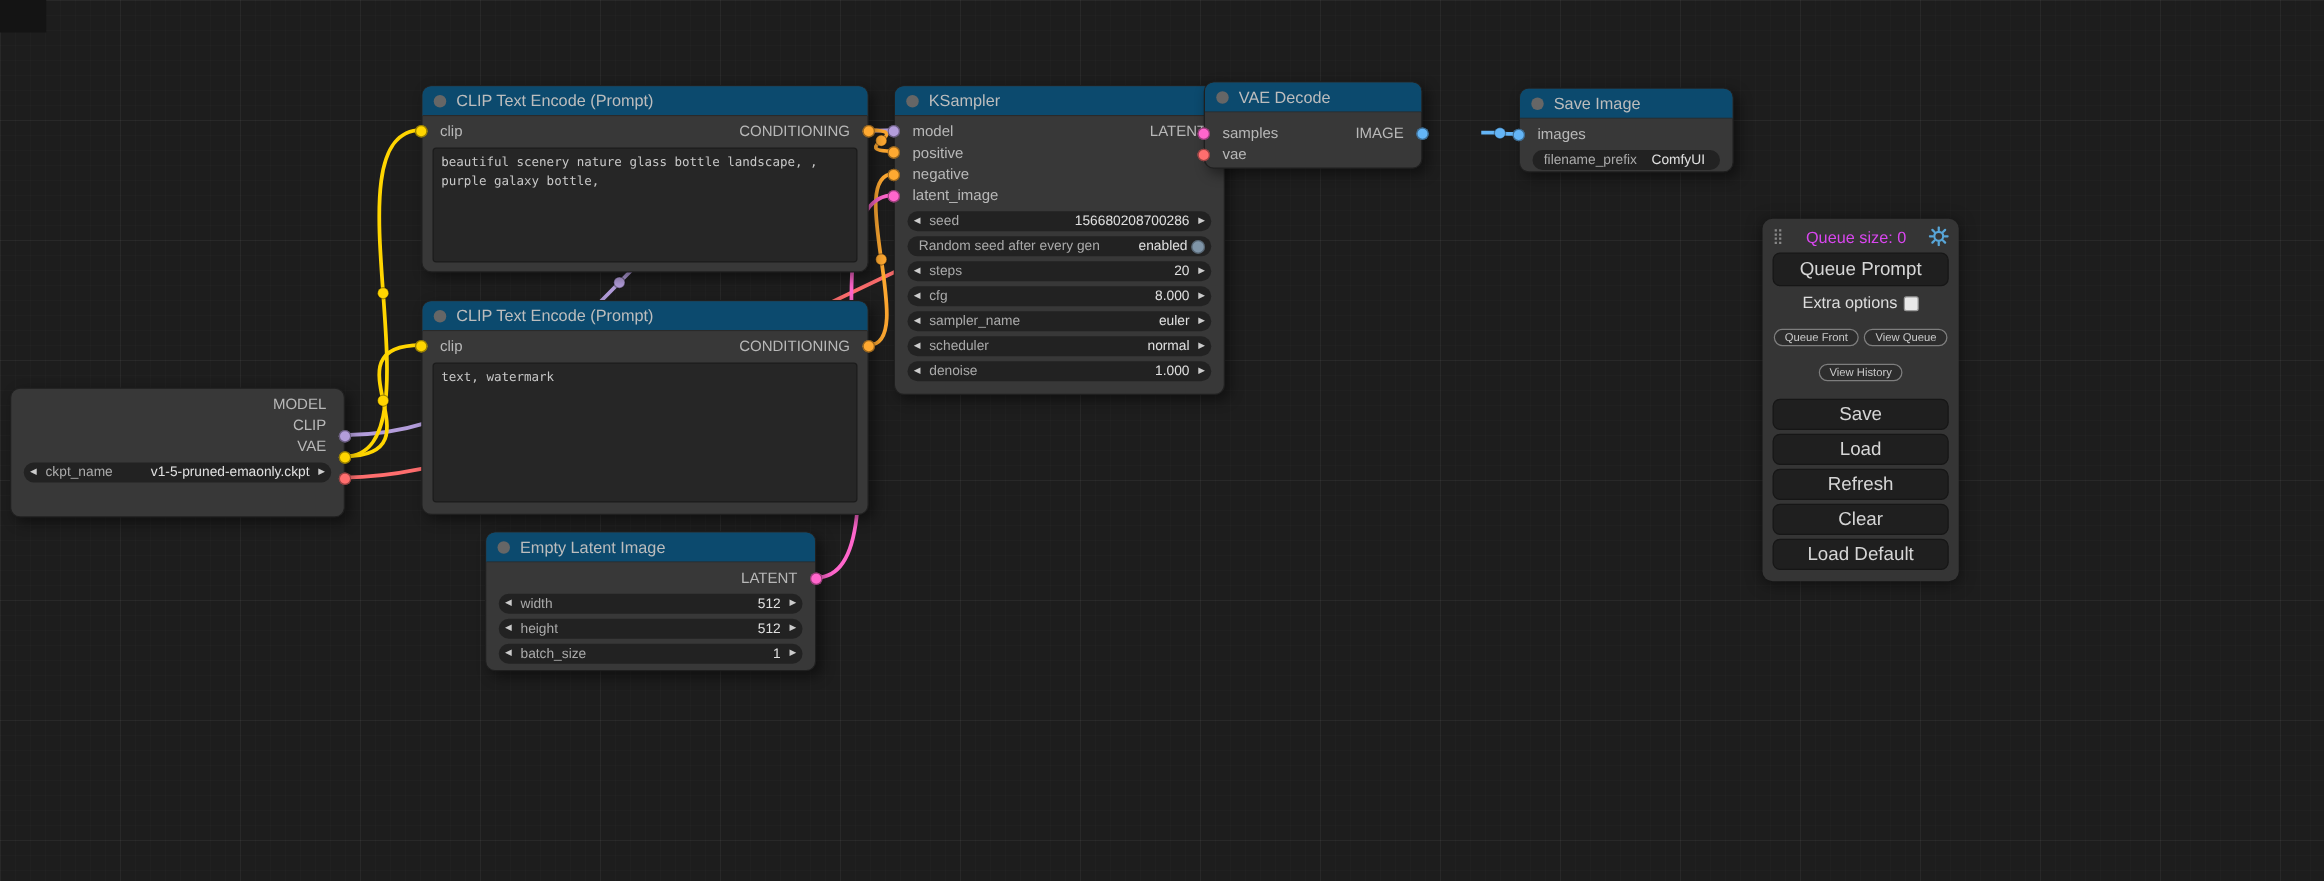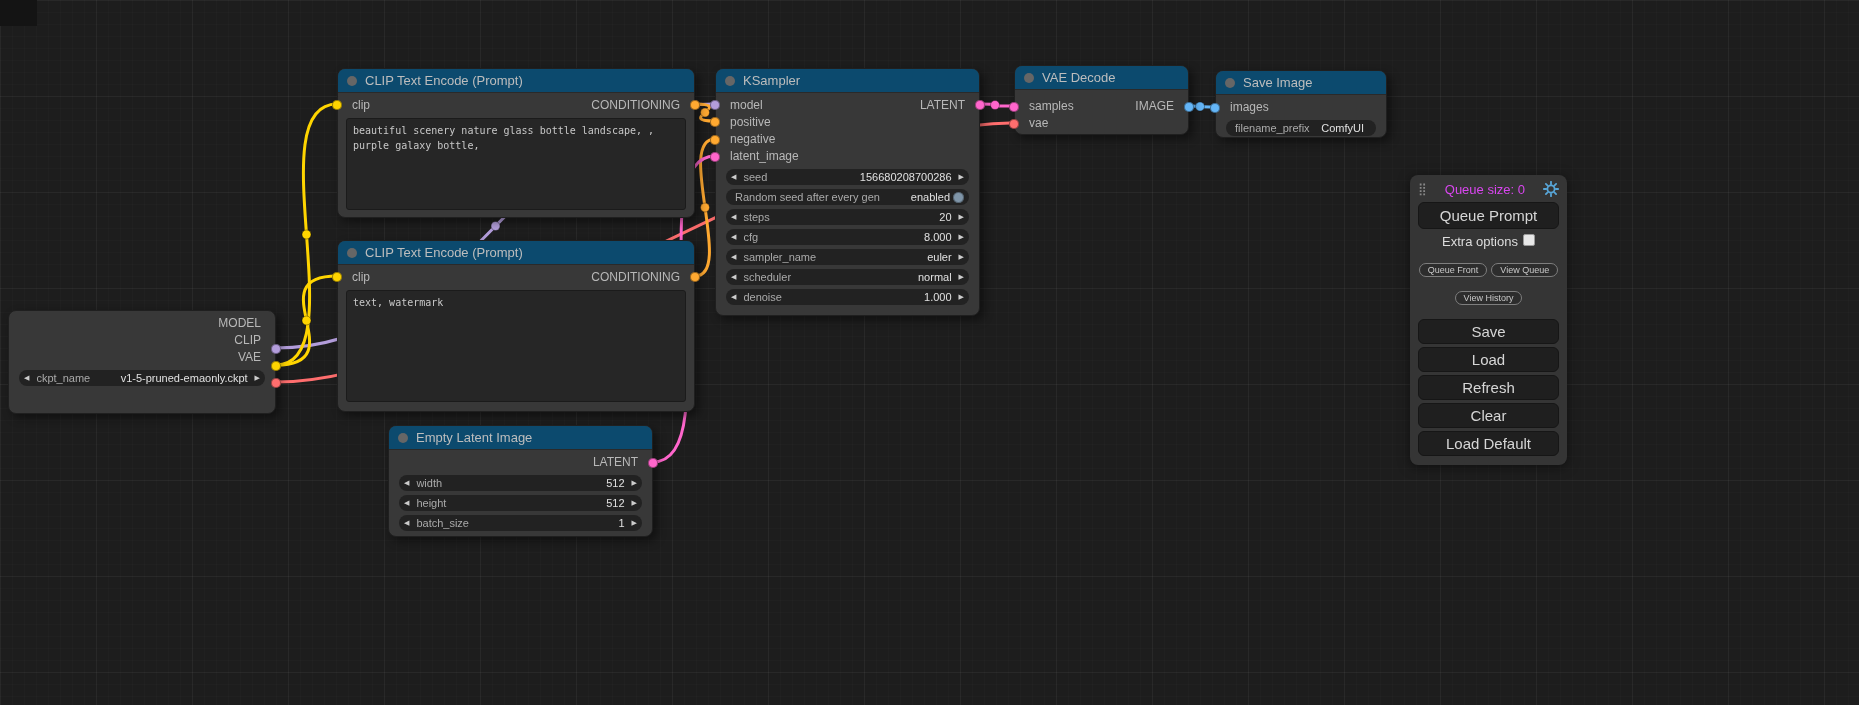--- a/index.html
+++ b/index.html
@@ -42,21 +42,21 @@
 
   .menu{position:absolute;left:1410px;top:175px;width:157px;background:#353535;border-radius:8px;
         box-shadow:0 2px 12px rgba(0,0,0,.5);z-index:4;padding-bottom:9px;}
   .mhead{display:flex;align-items:center;padding:6px 8px 3px;}
   .mdrag{color:#888;font-size:12px;cursor:move;flex:0 0 auto;}
   .msize{flex:1;text-align:center;color:#d946ef;font-size:13px;}
   .mbtn{display:block;width:141px;margin:3px auto 0;background:#1f1f1f;border:1px solid #161616;
         border-radius:6px;color:#d6d6d6;font-family:"Liberation Sans",sans-serif;font-size:15px;
         padding:3px 0;cursor:pointer;}
   .mbtn.big{margin-top:2px;padding:4px 0;}
-  .mextra{display:flex;justify-content:center;align-items:flex-start;gap:5px;color:#ddd;font-size:13px;margin:5px 0 2px;}
+  .mextra{display:flex;justify-content:center;align-items:flex-end;gap:5px;color:#ddd;font-size:13px;margin:5px 0 2px;}
   .mcheck{width:10px;height:10px;background:#e8e8e8;border:1px solid #9a9a9a;border-radius:2px;}
   .mpills{display:flex;justify-content:center;gap:4px;margin:14px 0;}
   .pill{background:#2d2d2d;border:1px solid #7e7e7e;border-radius:8px;color:#c9c9c9;
         font-family:"Liberation Sans",sans-serif;font-size:9px;padding:1px 8px;cursor:pointer;}
 </style>
 </head>
 <body>
 
 <div id="root">
 
@@ -219,21 +219,21 @@
       <span class="wvalue">1.000</span>
       <span class="arrow">▶</span>
     </div>
     <span class="port pin" style="top: 31px; background: rgb(179, 157, 219);"></span>
     <span class="port pin" style="top: 48px; background: rgb(255, 169, 49);"></span>
     <span class="port pin" style="top: 66px; background: rgb(255, 169, 49);"></span>
     <span class="port pin" style="top: 83px; background: rgb(255, 102, 204);"></span>
     <span class="port pout" style="top: 31px; background: rgb(255, 102, 204);"></span>
   </div>
 
-  <div class="node" style="left:1014px;top:65px;width:175px;height:70px;">
+  <div class="node" style="left:963px;top:65px;width:175px;height:70px;">
     <div class="ntitle">
       <span class="tdot"></span>
       <span>VAE Decode</span>
     </div>
     <div class="srow" style="margin-top:8px;">
       <span>samples</span>
       <span class="out">IMAGE</span>
     </div>
     <div class="srow">
       <span>vae</span>

